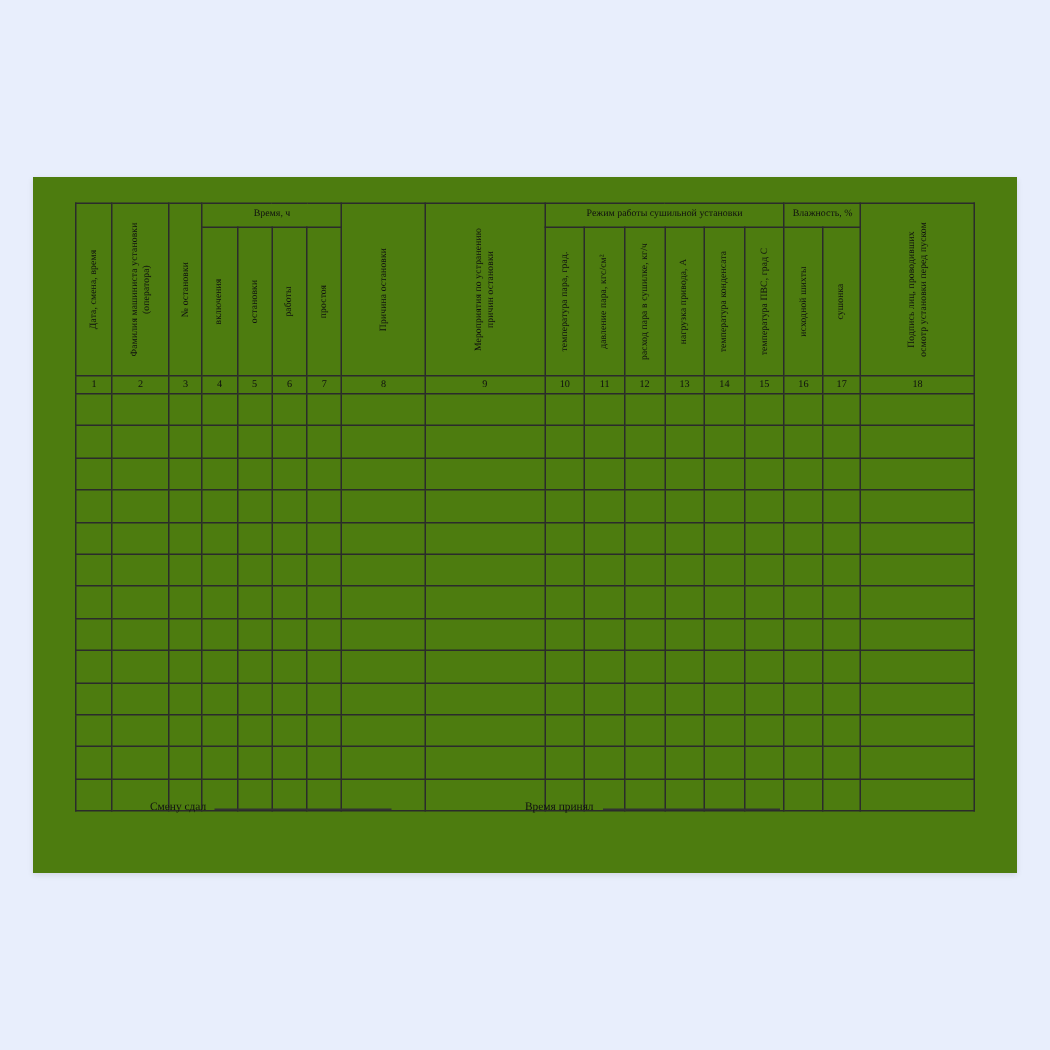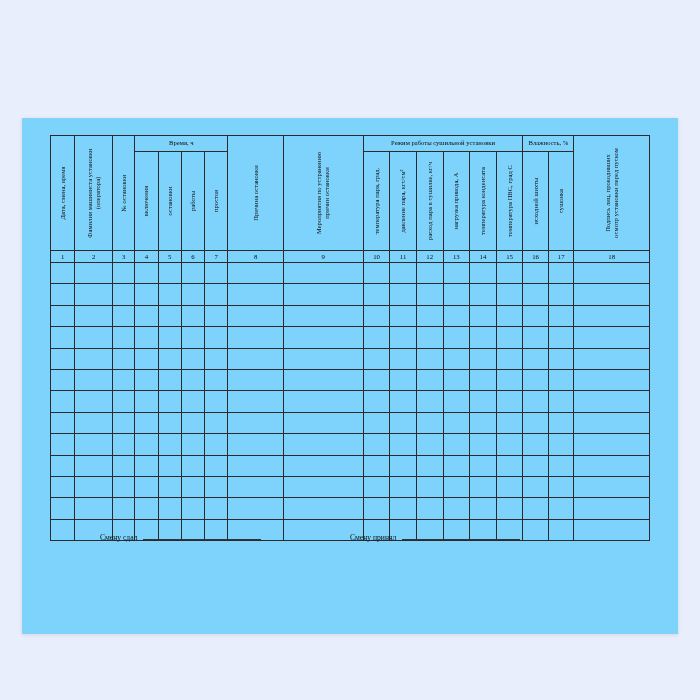--- a/index.html
+++ b/index.html
@@ -16,22 +16,22 @@
   #stage {
     position: relative;
     width: 700px;
     height: 700px;
   }
   .page-sheet {
     position: absolute;
     left: 22px;
     top: 118px;
     width: 656px;
-    height: 516px;
-    background: #7dd3fc;
+    height: 464px;
+    background: #4d7c0f;
     box-shadow: 0 1px 4px rgba(0,0,0,0.10);
   }
   .doc-inner {
     position: absolute;
     left: 28px;
     top: 17px;
     width: 600px;
   }
   table.journal {
     border-collapse: collapse;
@@ -498,19 +498,19 @@
           </tbody>
       </table>
     </div>
 
     <div class="signblock">
       <div class="sign-left">
         <span>Смену сдал</span>
         <span class="sign-line"></span>
       </div>
       <div class="sign-right">
-        <span>Смену принял</span>
+        <span>Время принял</span>
         <span class="sign-line"></span>
       </div>
     </div>
 
   </div>
 </div>
 
 </body></html>

